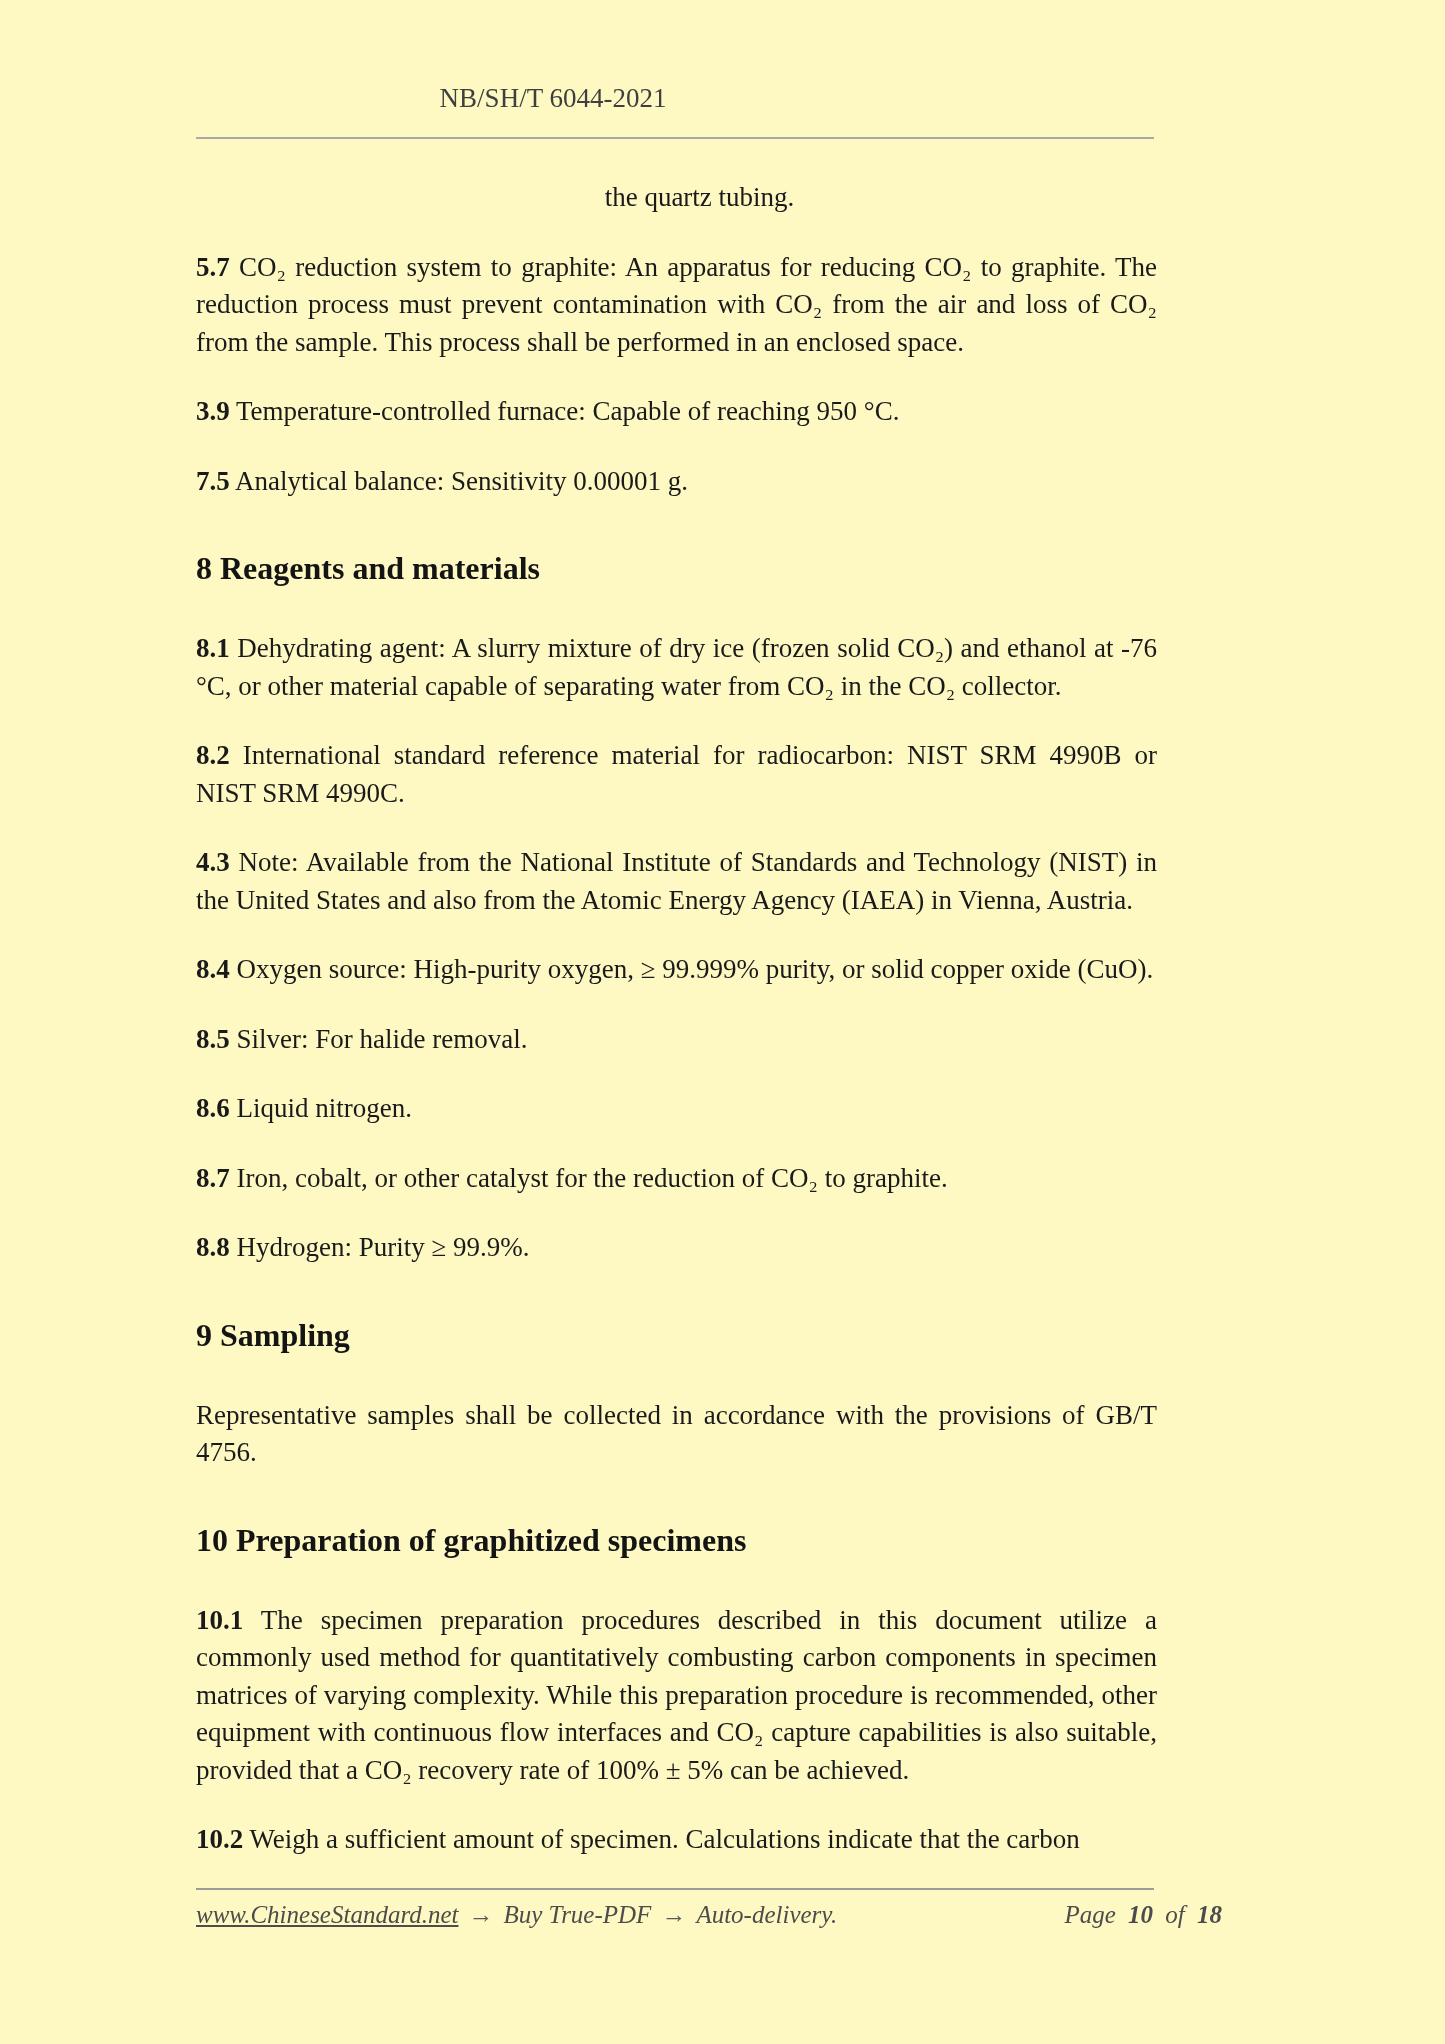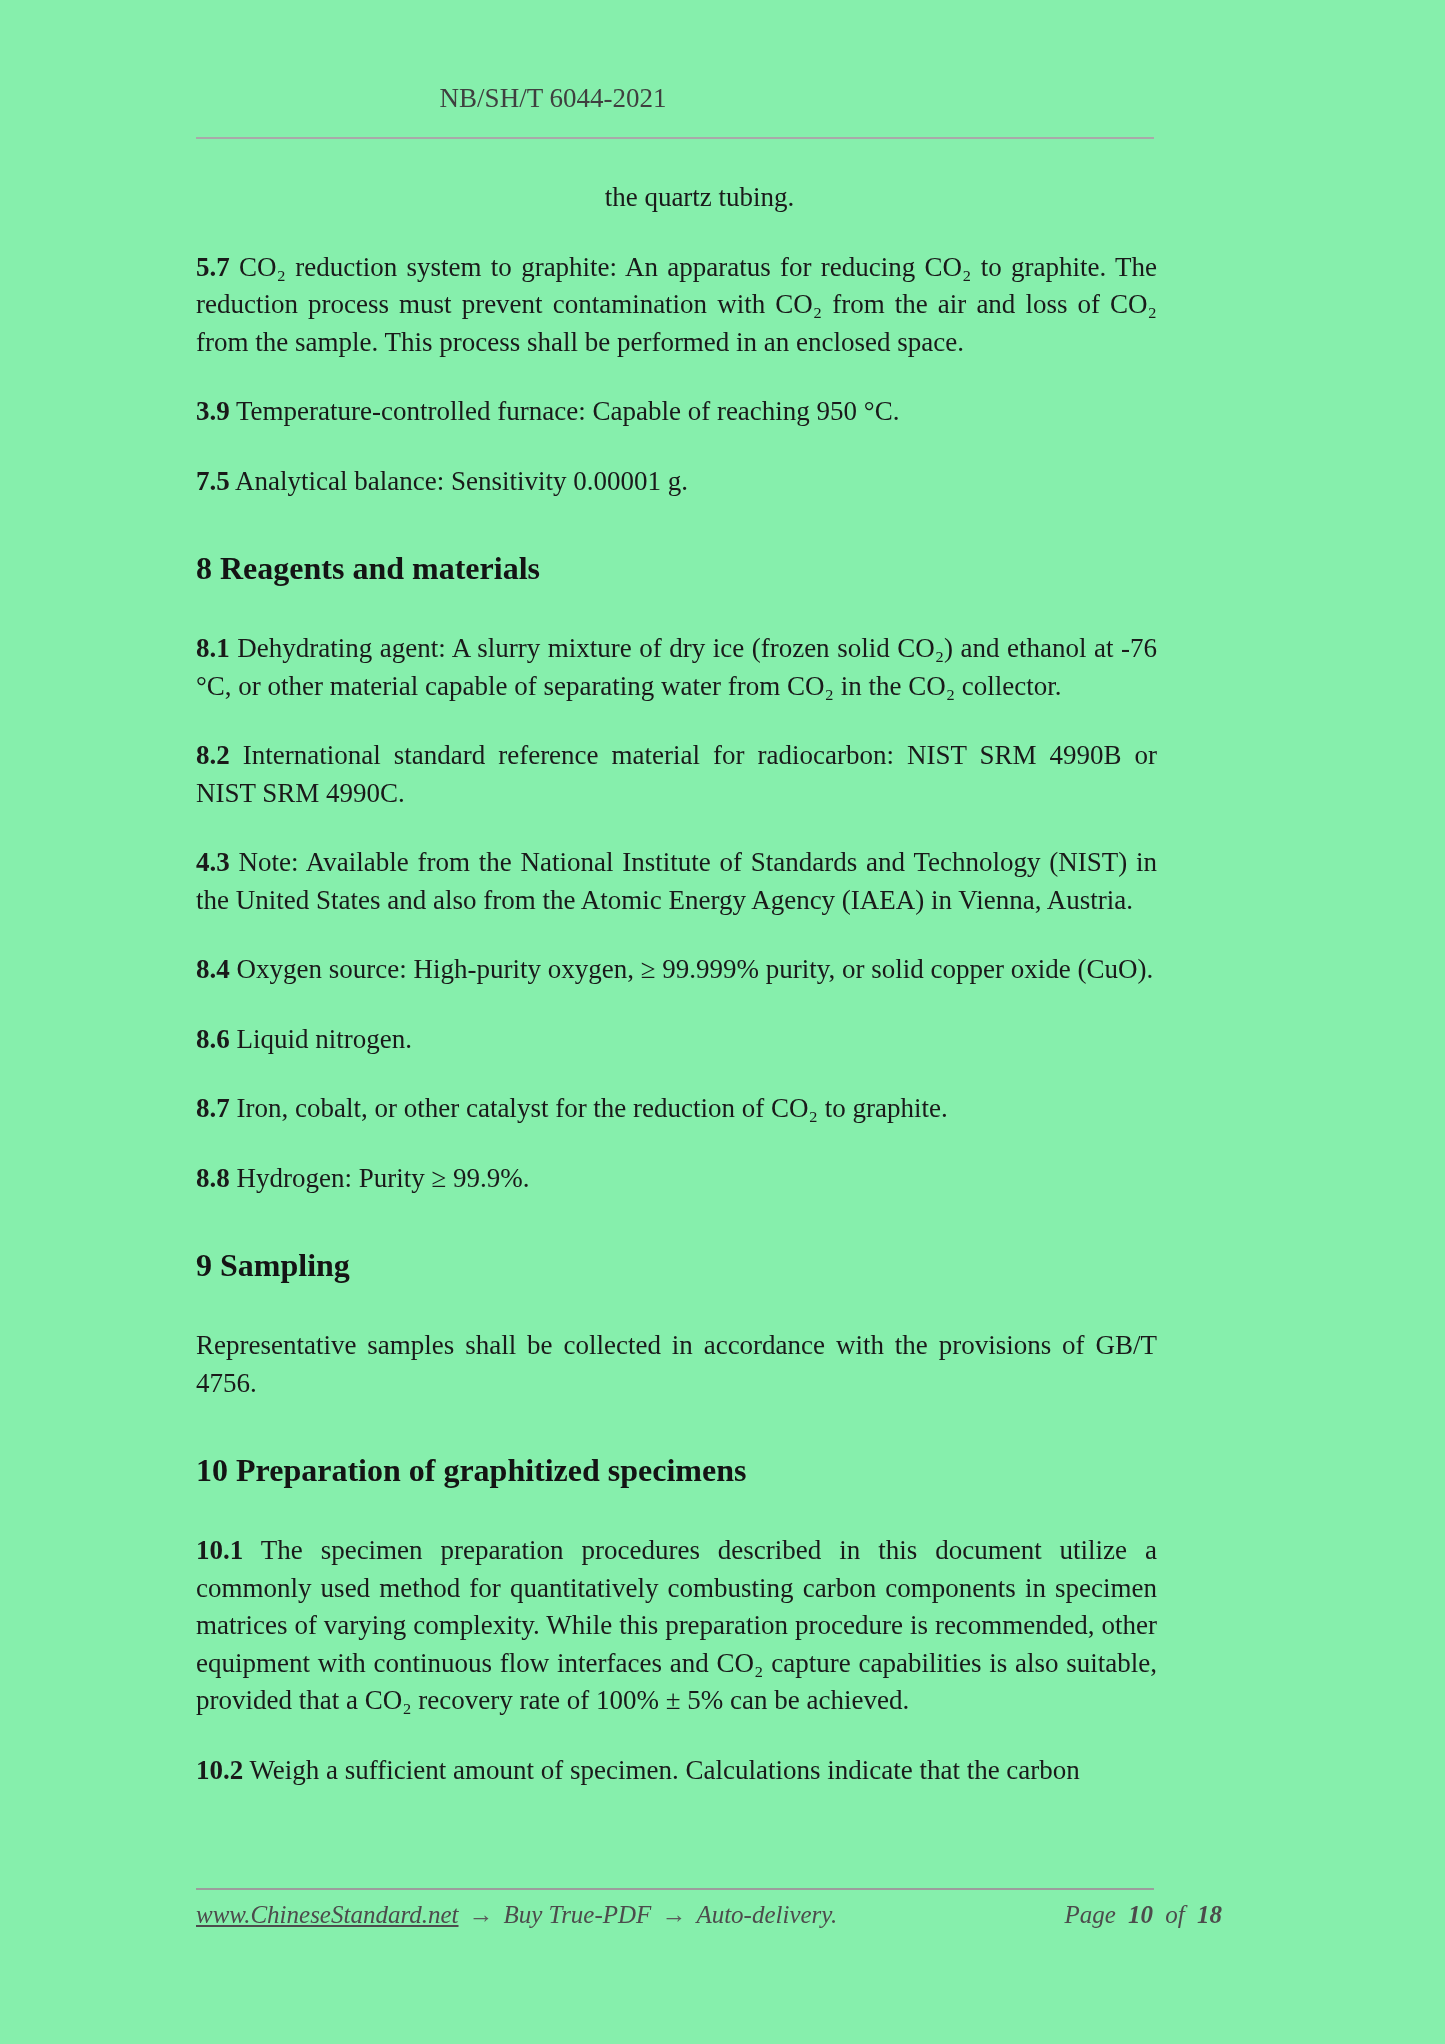--- a/index.html
+++ b/index.html
@@ -1,20 +1,20 @@
 <!DOCTYPE html>
 <html><head>
 <meta charset="utf-8">
 <style>
   html, body { margin: 0; padding: 0; background: #ffffff; }
   .page {
     position: relative;
     width: 1445px;
     height: 2044px;
-    background: #86efac;
+    background: #fef9c3;
     font-family: "Liberation Serif", "DejaVu Serif", serif;
     color: #1a1a1a;
     overflow: hidden;
   }
   .content {
     position: absolute;
     left: 196px;
     top: 0;
     width: 961px;
   }
@@ -107,20 +107,21 @@
     <h2 class="section">8 Reagents and materials</h2>
 
     <p class="clause"><b class="pnum">8.1</b> <span>Dehydrating agent: A slurry mixture of dry ice (frozen solid CO₂) and ethanol at -76 °C, or other material capable of separating water from CO₂ in the CO₂ collector.</span></p>
 
     <p class="clause"><b class="pnum">8.2</b> <span>International standard reference material for radiocarbon: NIST SRM 4990B or NIST SRM 4990C.</span></p>
 
     <p class="clause"><b class="pnum">4.3</b> <span>Note: Available from the National Institute of Standards and Technology (NIST) in the United States and also from the Atomic Energy Agency (IAEA) in Vienna, Austria.</span></p>
 
     <p class="clause"><b class="pnum">8.4</b> <span>Oxygen source: High-purity oxygen, ≥ 99.999% purity, or solid copper oxide (CuO).</span></p>
 
+    <p class="clause"><b class="pnum">8.5</b> <span>Silver: For halide removal.</span></p>
 
     <p class="clause"><b class="pnum">8.6</b> <span>Liquid nitrogen.</span></p>
 
     <p class="clause"><b class="pnum">8.7</b> <span>Iron, cobalt, or other catalyst for the reduction of CO₂ to graphite.</span></p>
 
     <p class="clause"><b class="pnum">8.8</b> <span>Hydrogen: Purity ≥ 99.9%.</span></p>
 
     <h2 class="section">9 Sampling</h2>
 
     <p class="plain">Representative samples shall be collected in accordance with the provisions of GB/T 4756.</p>

